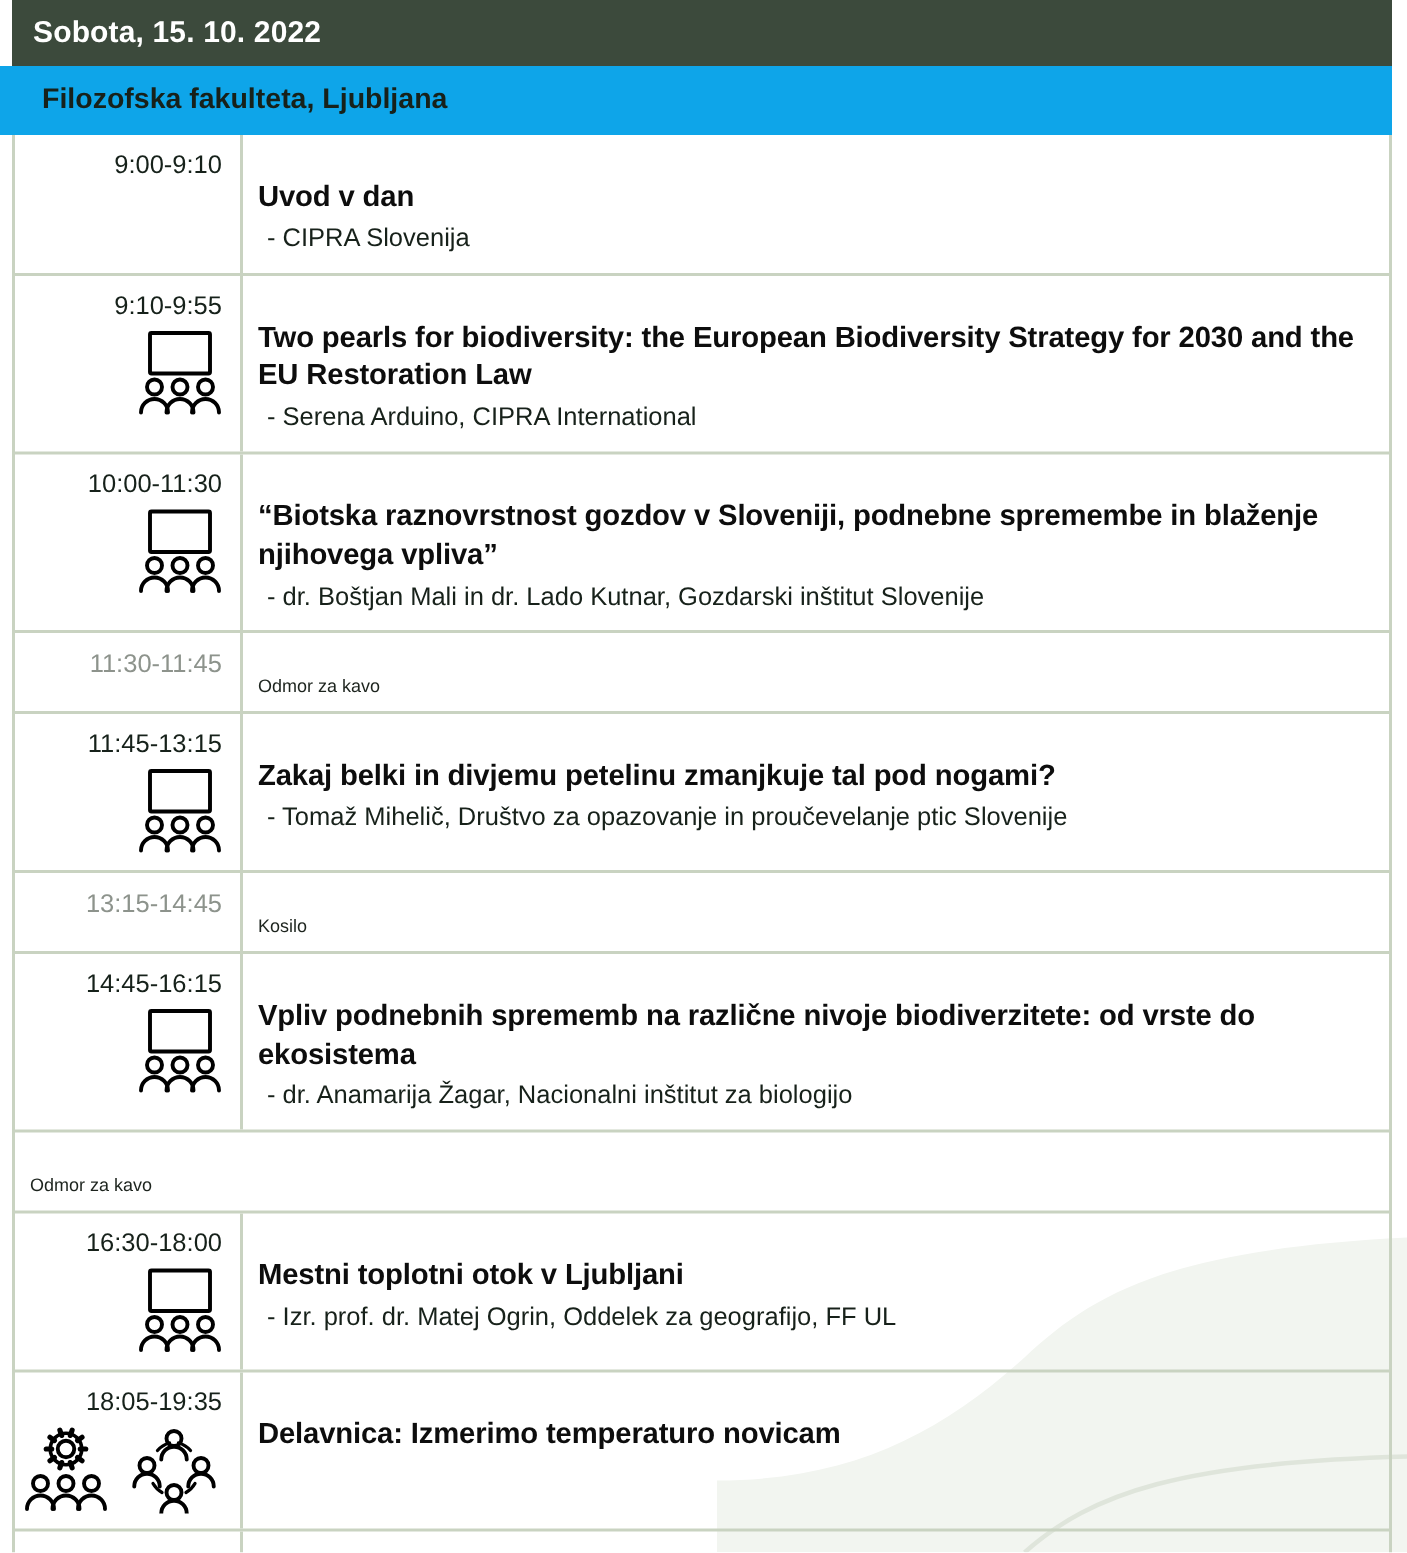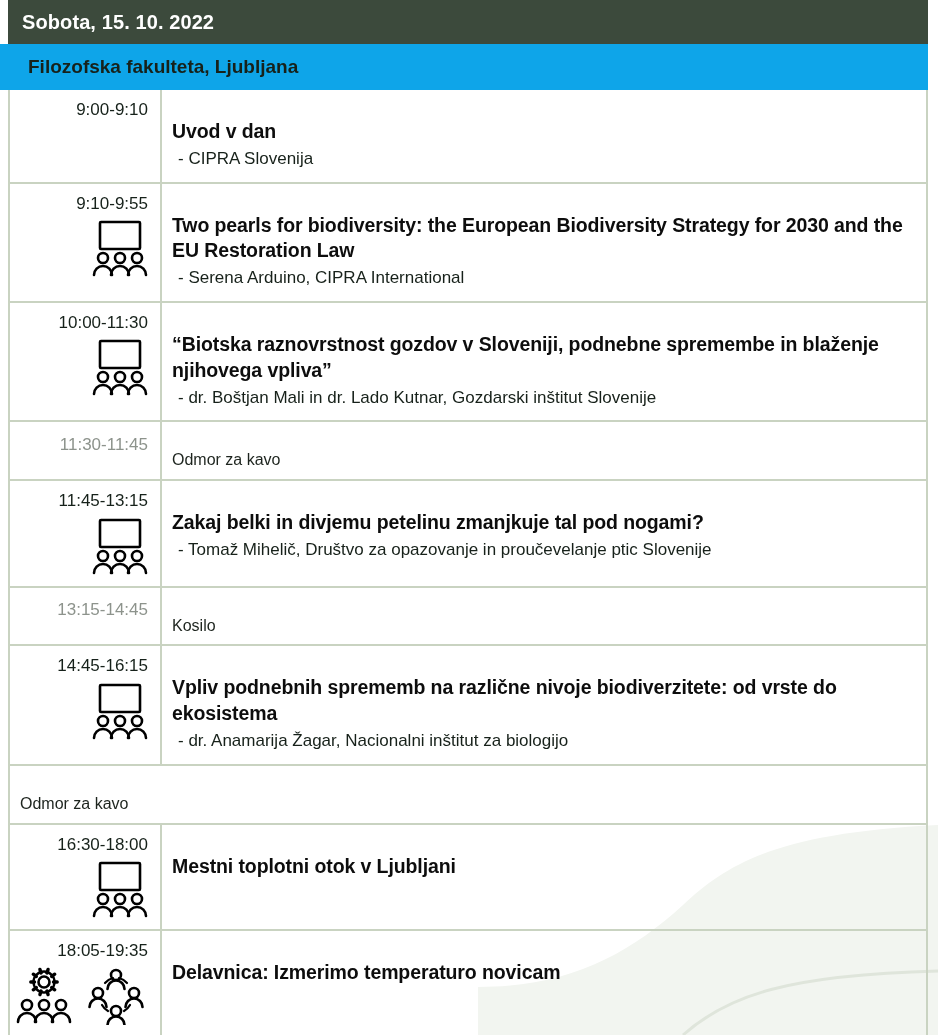--- a/index.html
+++ b/index.html
@@ -132,21 +132,21 @@
   }
   .sess-speaker {
     font-size: 17px;
     font-weight: normal;
     color: #17211a;
     line-height: 1.35;
     padding-left: 6px;
     margin-top: 3px;
   }
   .break-label {
-    font-size: 16px;
+    font-size: 12px;
     font-weight: normal;
     color: #1d241e;
     line-height: 1.3;
   }
 
   svg { display: block; }
 </style>
 </head>
 <body>
 
@@ -296,20 +296,21 @@
                 <circle cx="28" cy="38" r="5"></circle>
                 <path d="M19,55 a9,9 0 0 1 18,0"></path>
                 <circle cx="45" cy="38" r="5"></circle>
                 <path d="M36,55 a9,9 0 0 1 18,0"></path>
               </svg>
             </span>
           </div>
         </div>
         <div class="col-body">
           <div class="sess-title">Mestni toplotni otok v Ljubljani</div>
+          <div class="sess-speaker">- Izr. prof. dr. Matej Ogrin, Oddelek za geografijo, FF UL</div>
         </div>
       </div>
       <div class="row session">
         <div class="col-time">
           <div class="time-text">18:05-19:35</div>
           <div class="icon-wrap two">
             <span>
               <svg width="56" height="58" viewBox="0 0 56 58" fill="none" stroke="#000" stroke-width="2.6" stroke-linecap="round">
                 <circle cx="28" cy="15" r="5.5"></circle>
                 <circle cx="28" cy="15" r="10.5" stroke-width="2.4"></circle>

